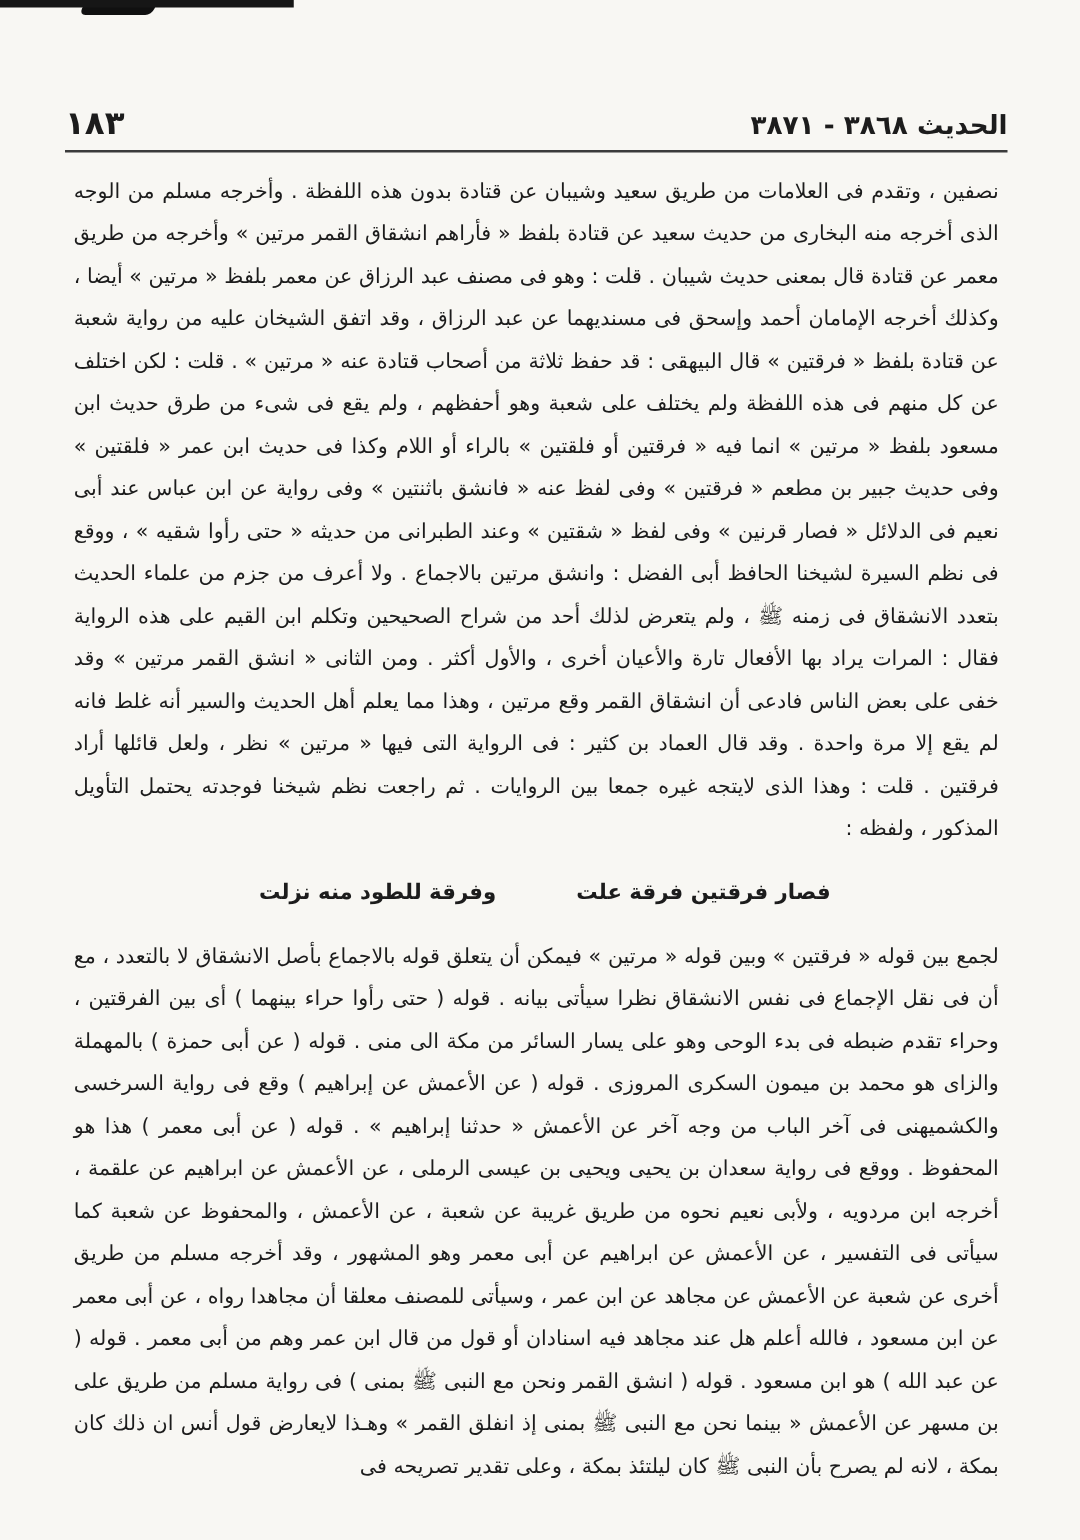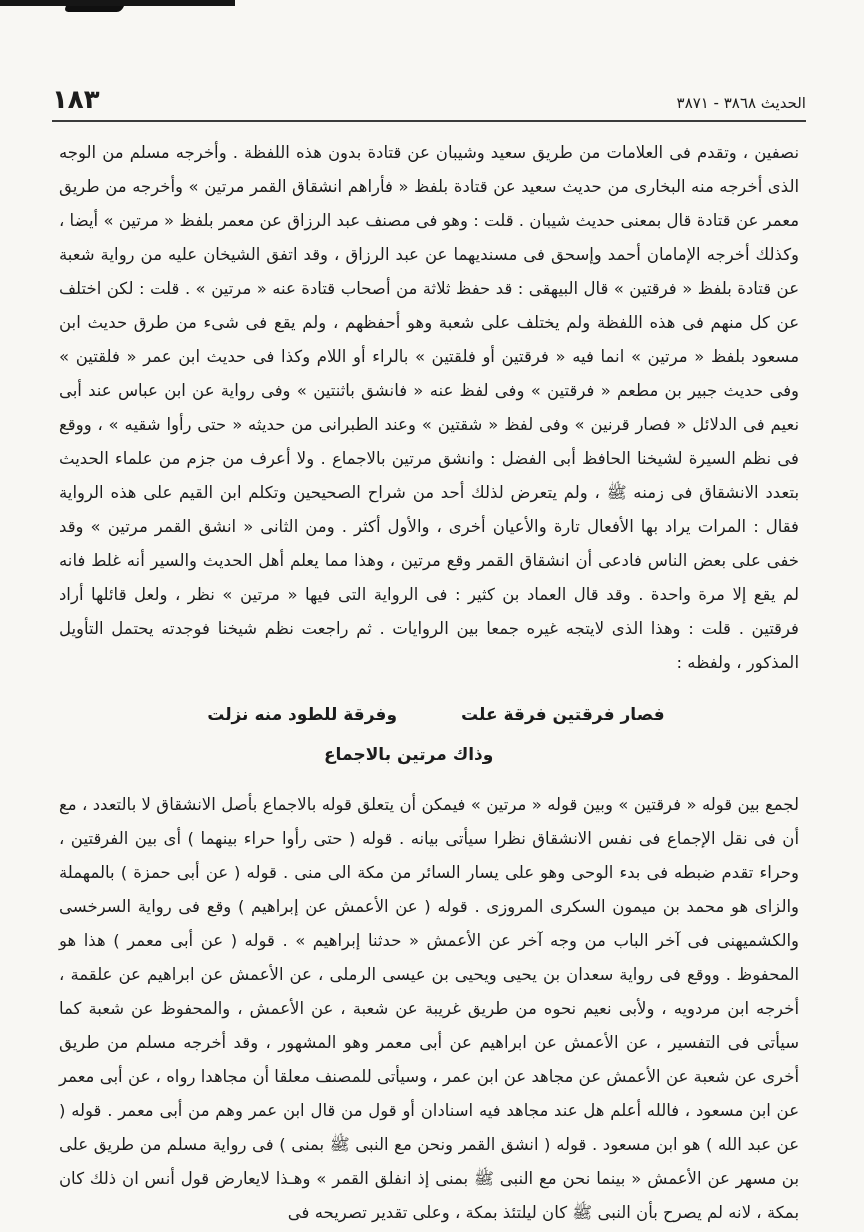--- a/index.html
+++ b/index.html
@@ -38,22 +38,22 @@
     box-sizing: border-box;
     padding: 84px 58px 0 52px;
   }
   .page-header {
     display: flex;
     justify-content: space-between;
     align-items: baseline;
     margin-bottom: 6px;
   }
   .hadith-range {
-    font-size: 15px;
-    font-weight: normal;
+    font-size: 21px;
+    font-weight: bold;
     letter-spacing: 0.5px;
   }
   .page-number {
     font-size: 26px;
     font-weight: bold;
     text-align: center;
   }
   .header-rule {
     border: 0;
     border-top: 2px solid #3b3b3b;
@@ -105,21 +105,20 @@
   <div class="body-text">
 
     <p>نصفين ، وتقدم فى العلامات من طريق سعيد وشيبان عن قتادة بدون هذه اللفظة . وأخرجه مسلم من الوجه الذى أخرجه منه البخارى من حديث سعيد عن قتادة بلفظ « فأراهم انشقاق القمر مرتين » وأخرجه من طريق معمر عن قتادة قال بمعنى حديث شيبان . قلت : وهو فى مصنف عبد الرزاق عن معمر بلفظ « مرتين » أيضا ، وكذلك أخرجه الإمامان أحمد وإسحق فى مسنديهما عن عبد الرزاق ، وقد اتفق الشيخان عليه من رواية شعبة عن قتادة بلفظ « فرقتين » قال البيهقى : قد حفظ ثلاثة من أصحاب قتادة عنه « مرتين » . قلت : لكن اختلف عن كل منهم فى هذه اللفظة ولم يختلف على شعبة وهو أحفظهم ، ولم يقع فى شىء من طرق حديث ابن مسعود بلفظ « مرتين » انما فيه « فرقتين أو فلقتين » بالراء أو اللام وكذا فى حديث ابن عمر « فلقتين » وفى حديث جبير بن مطعم « فرقتين » وفى لفظ عنه « فانشق باثنتين » وفى رواية عن ابن عباس عند أبى نعيم فى الدلائل « فصار قرنين » وفى لفظ « شقتين » وعند الطبرانى من حديثه « حتى رأوا شقيه » ، ووقع فى نظم السيرة لشيخنا الحافظ أبى الفضل : وانشق مرتين بالاجماع . ولا أعرف من جزم من علماء الحديث بتعدد الانشقاق فى زمنه ﷺ ، ولم يتعرض لذلك أحد من شراح الصحيحين وتكلم ابن القيم على هذه الرواية فقال : المرات يراد بها الأفعال تارة والأعيان أخرى ، والأول أكثر . ومن الثانى « انشق القمر مرتين » وقد خفى على بعض الناس فادعى أن انشقاق القمر وقع مرتين ، وهذا مما يعلم أهل الحديث والسير أنه غلط فانه لم يقع إلا مرة واحدة . وقد قال العماد بن كثير : فى الرواية التى فيها « مرتين » نظر ، ولعل قائلها أراد فرقتين . قلت : وهذا الذى لايتجه غيره جمعا بين الروايات . ثم راجعت نظم شيخنا فوجدته يحتمل التأويل المذكور ، ولفظه :</p>
 
     <div class="poetry-block">
       <div class="poetry-line">
         <span class="hemistich first">فصار فرقتين فرقة علت</span>
         <span class="hemistich second">وفرقة للطود منه نزلت</span>
       </div>
       <div class="poetry-line">
-        <span class="hemistich first">وذاك مرتين بالاجماع</span>
       </div>
     </div>
 
     <p>لجمع بين قوله « فرقتين » وبين قوله « مرتين » فيمكن أن يتعلق قوله بالاجماع بأصل الانشقاق لا بالتعدد ، مع أن فى نقل الإجماع فى نفس الانشقاق نظرا سيأتى بيانه . قوله ( حتى رأوا حراء بينهما ) أى بين الفرقتين ، وحراء تقدم ضبطه فى بدء الوحى وهو على يسار السائر من مكة الى منى . قوله ( عن أبى حمزة ) بالمهملة والزاى هو محمد بن ميمون السكرى المروزى . قوله ( عن الأعمش عن إبراهيم ) وقع فى رواية السرخسى والكشميهنى فى آخر الباب من وجه آخر عن الأعمش « حدثنا إبراهيم » . قوله ( عن أبى معمر ) هذا هو المحفوظ . ووقع فى رواية سعدان بن يحيى ويحيى بن عيسى الرملى ، عن الأعمش عن ابراهيم عن علقمة ، أخرجه ابن مردويه ، ولأبى نعيم نحوه من طريق غريبة عن شعبة ، عن الأعمش ، والمحفوظ عن شعبة كما سيأتى فى التفسير ، عن الأعمش عن ابراهيم عن أبى معمر وهو المشهور ، وقد أخرجه مسلم من طريق أخرى عن شعبة عن الأعمش عن مجاهد عن ابن عمر ، وسيأتى للمصنف معلقا أن مجاهدا رواه ، عن أبى معمر عن ابن مسعود ، فالله أعلم هل عند مجاهد فيه اسنادان أو قول من قال ابن عمر وهم من أبى معمر . قوله ( عن عبد الله ) هو ابن مسعود . قوله ( انشق القمر ونحن مع النبى ﷺ بمنى ) فى رواية مسلم من طريق على بن مسهر عن الأعمش « بينما نحن مع النبى ﷺ بمنى إذ انفلق القمر » وهـذا لايعارض قول أنس ان ذلك كان بمكة ، لانه لم يصرح بأن النبى ﷺ كان ليلتئذ بمكة ، وعلى تقدير تصريحه فى</p>
 
   </div>
 
 </div>
 
 </body></html>

